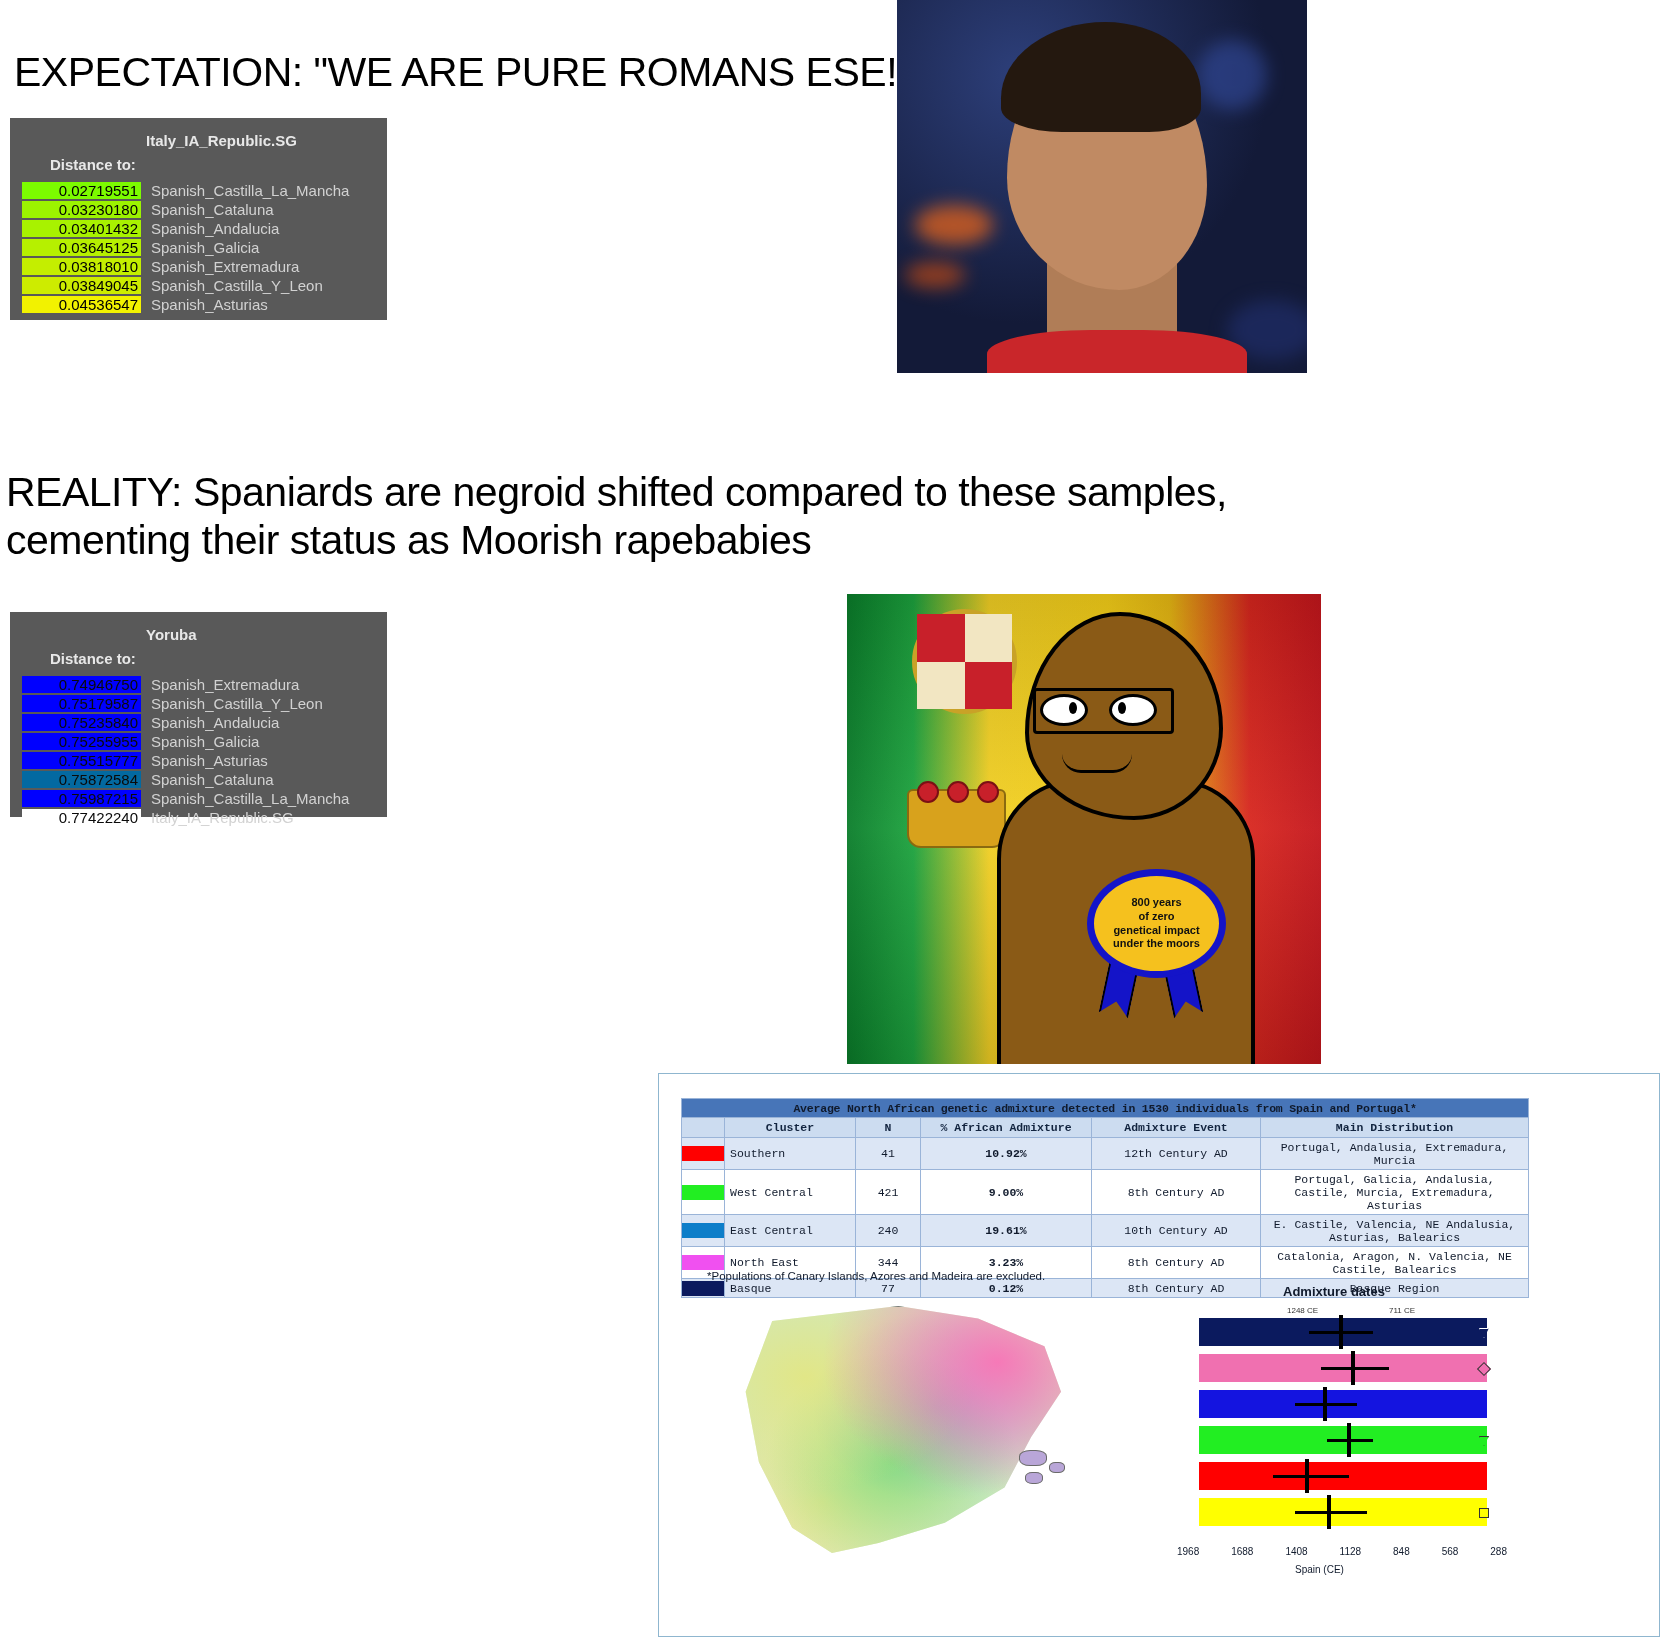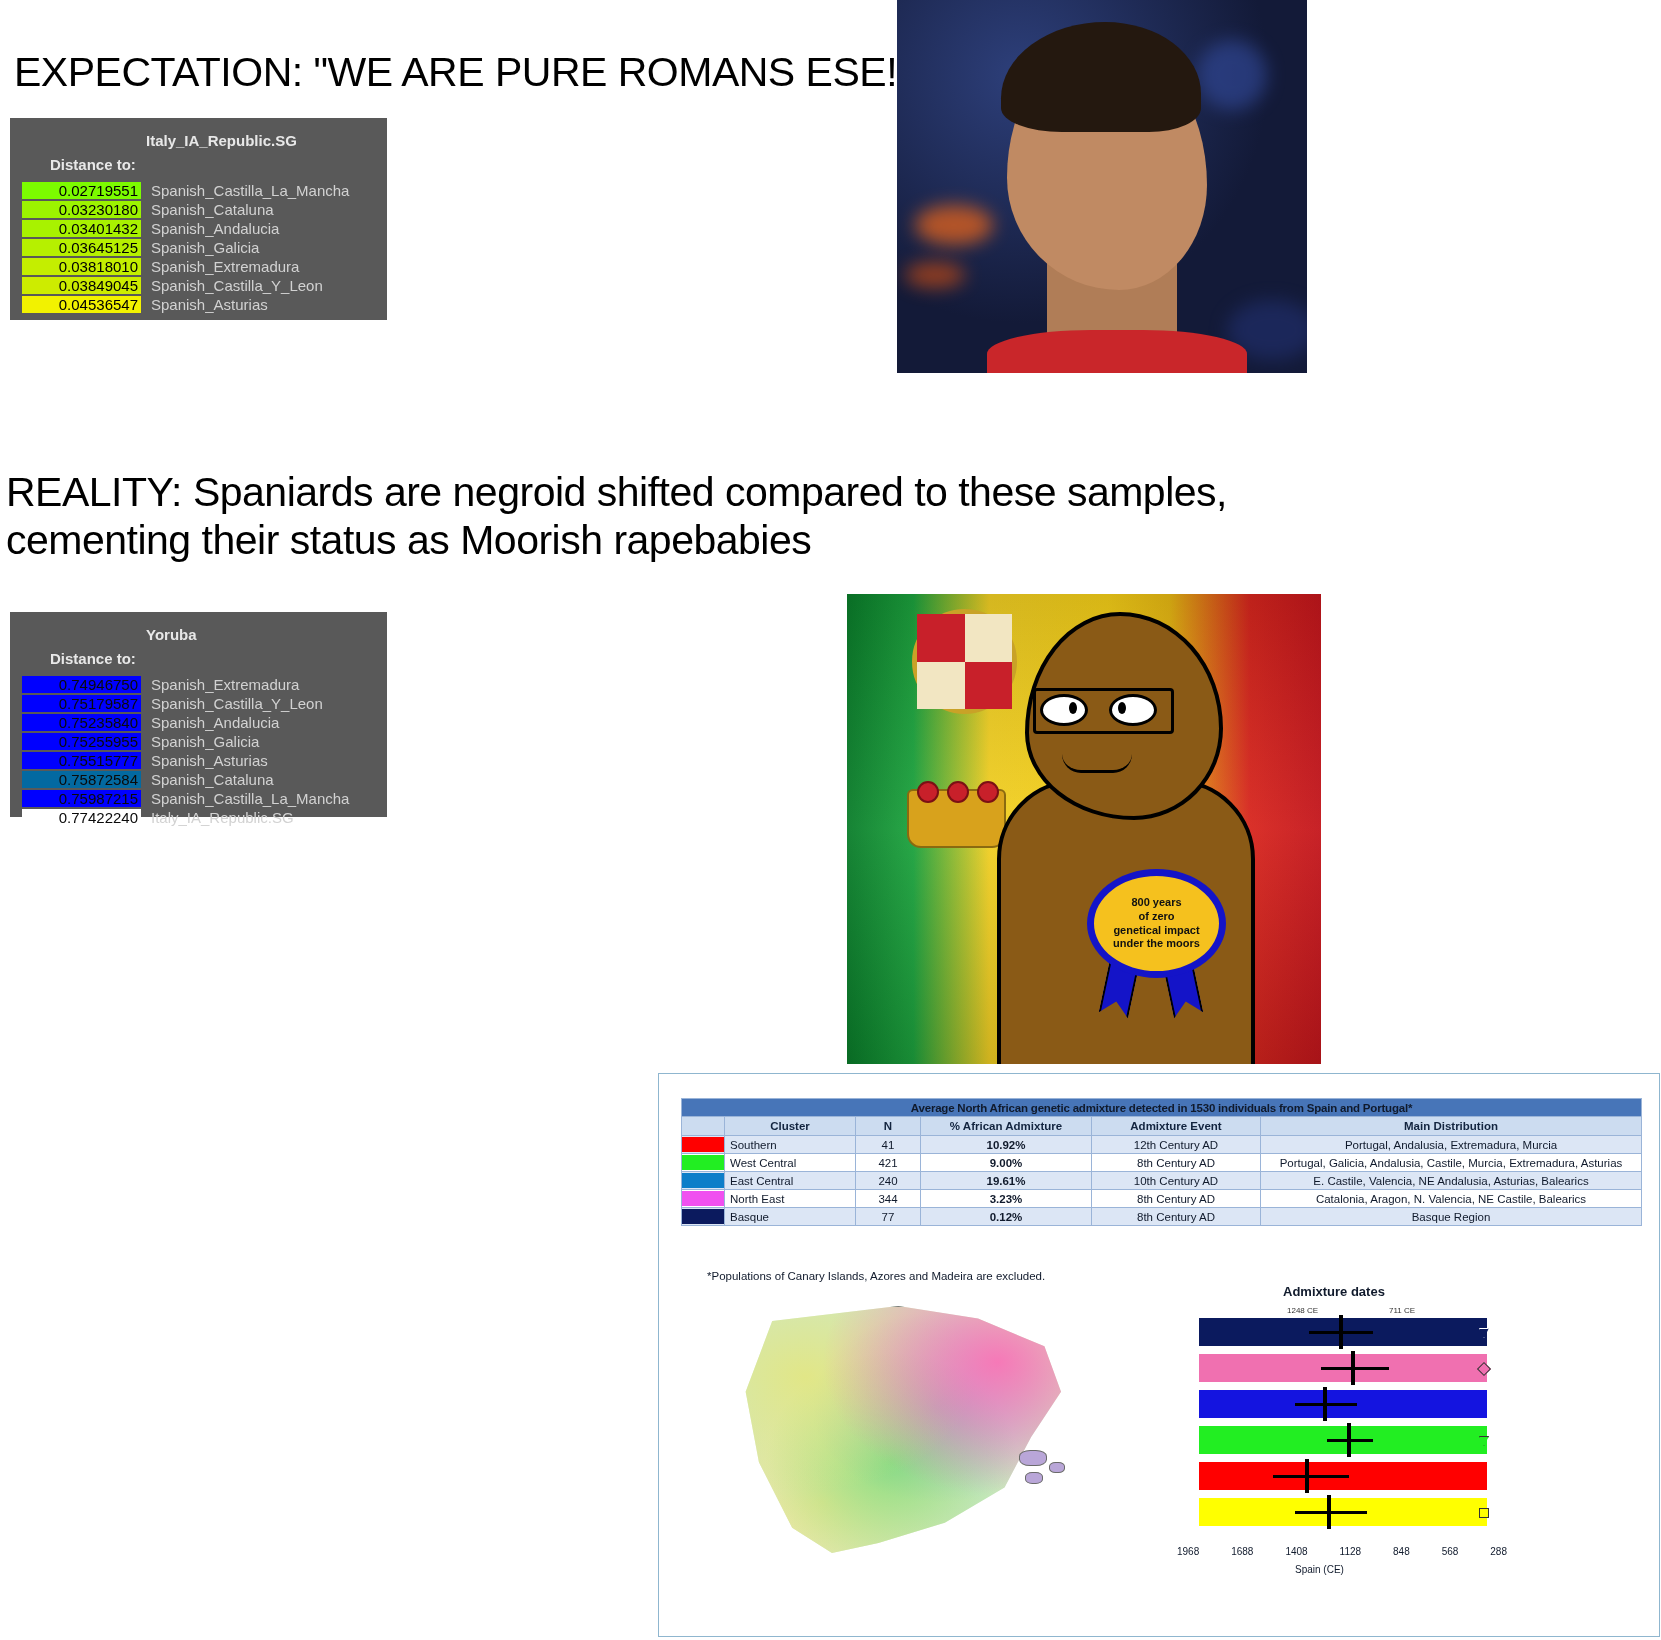--- a/index.html
+++ b/index.html
@@ -153,23 +153,23 @@
   }
   #ribbon-l{left:258px;top:358px;transform:rotate(12deg);clip-path:polygon(0 0,100% 0,100% 100%,50% 78%,0 100%);}
   #ribbon-r{left:320px;top:358px;transform:rotate(-12deg);clip-path:polygon(0 0,100% 0,100% 100%,50% 78%,0 100%);}
 
   
   #admixture-figure{
     position:absolute;left:658px;top:1073px;width:1000px;height:562px;
     background:#ffffff;border:1px solid #8fb6cf;
   }
   #admix-table{
-    position:absolute;left:22px;top:24px;width:961px;
+    position:absolute;left:22px;top:24px;width:848px;
     border-collapse:collapse;
-    font-family:Liberation Sans, sans-serif;
+    font-family:Liberation Mono, monospace;
   }
   #admix-title-bar{
     background:#4775b8;color:#ffffff;text-align:center;
     font-size:17px;font-weight:bold;padding:5px 0;letter-spacing:-.2px;
   }
   #admix-table th{
     background:#ccdcf0;color:#12243f;font-size:11.5px;font-weight:bold;
     border:1px solid #9ab4d8;padding:3px 4px;text-align:center;
   }
   #admix-table td{

